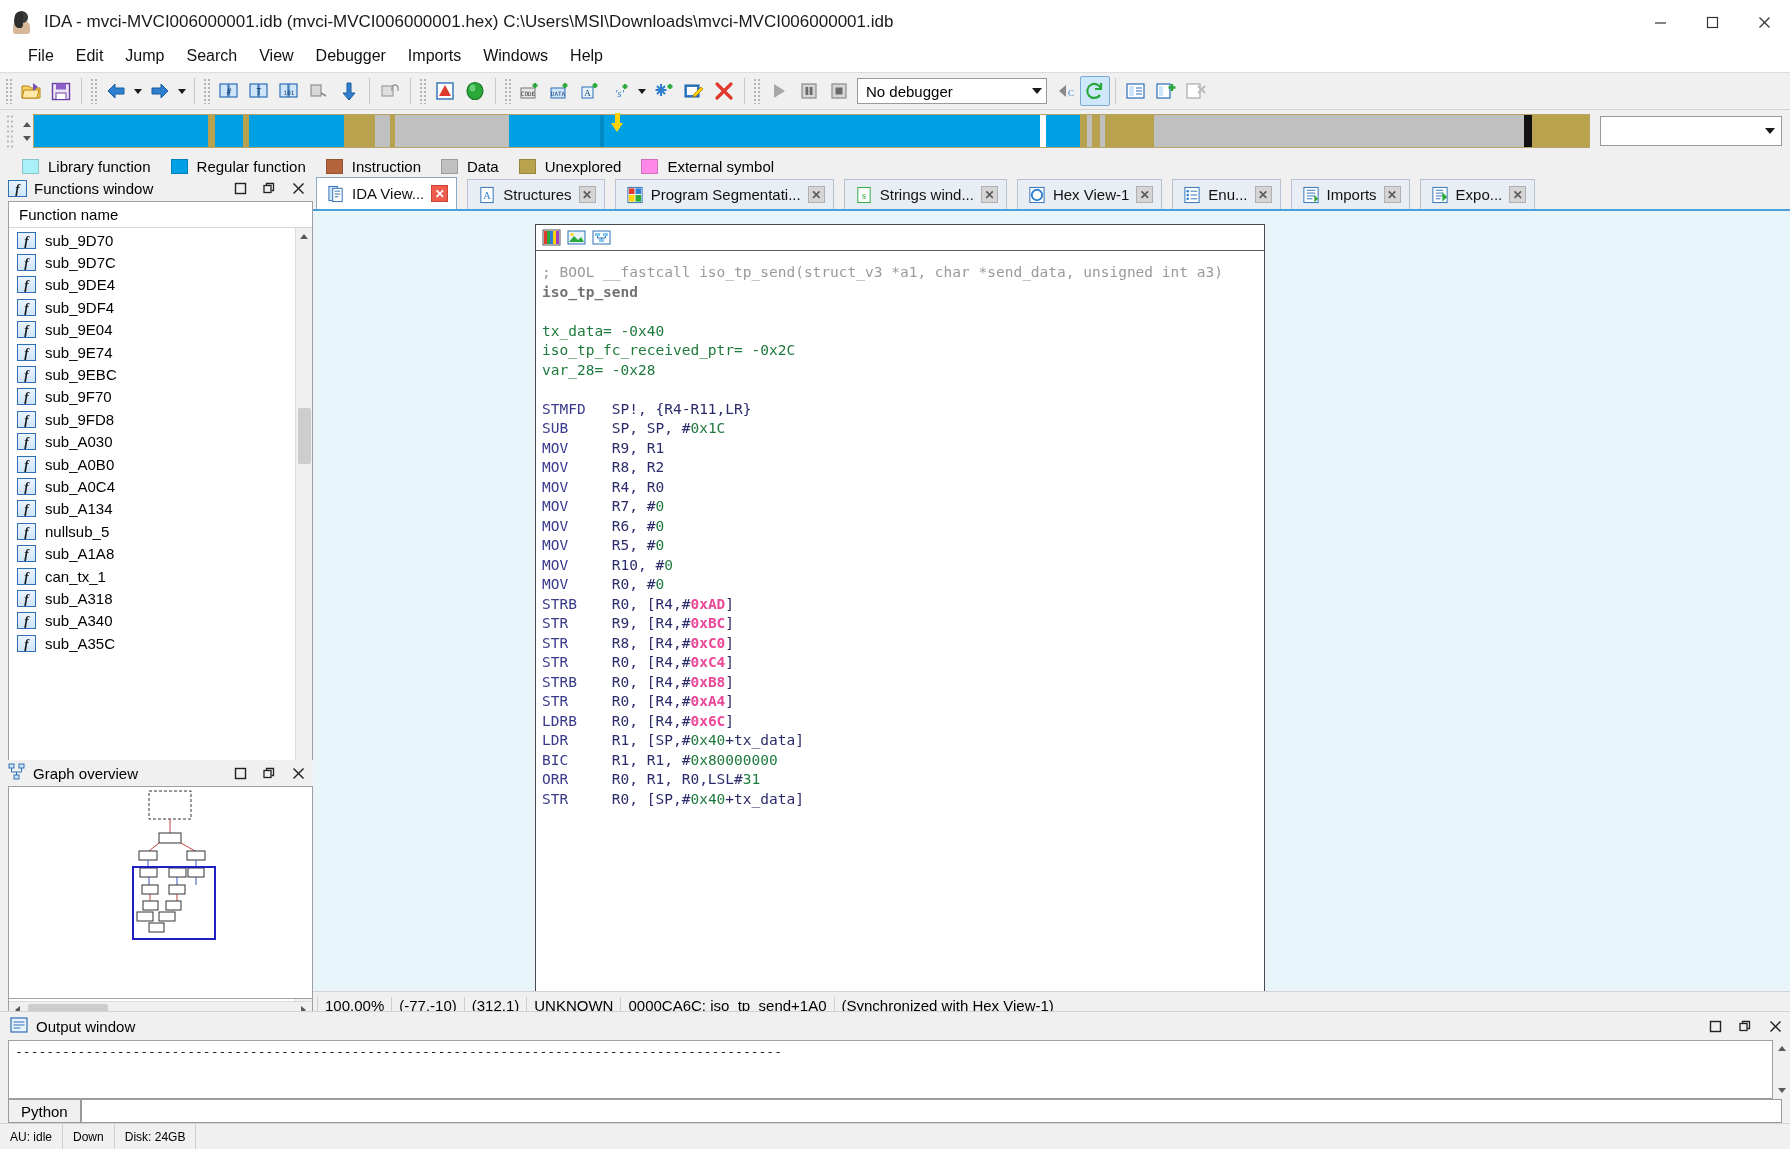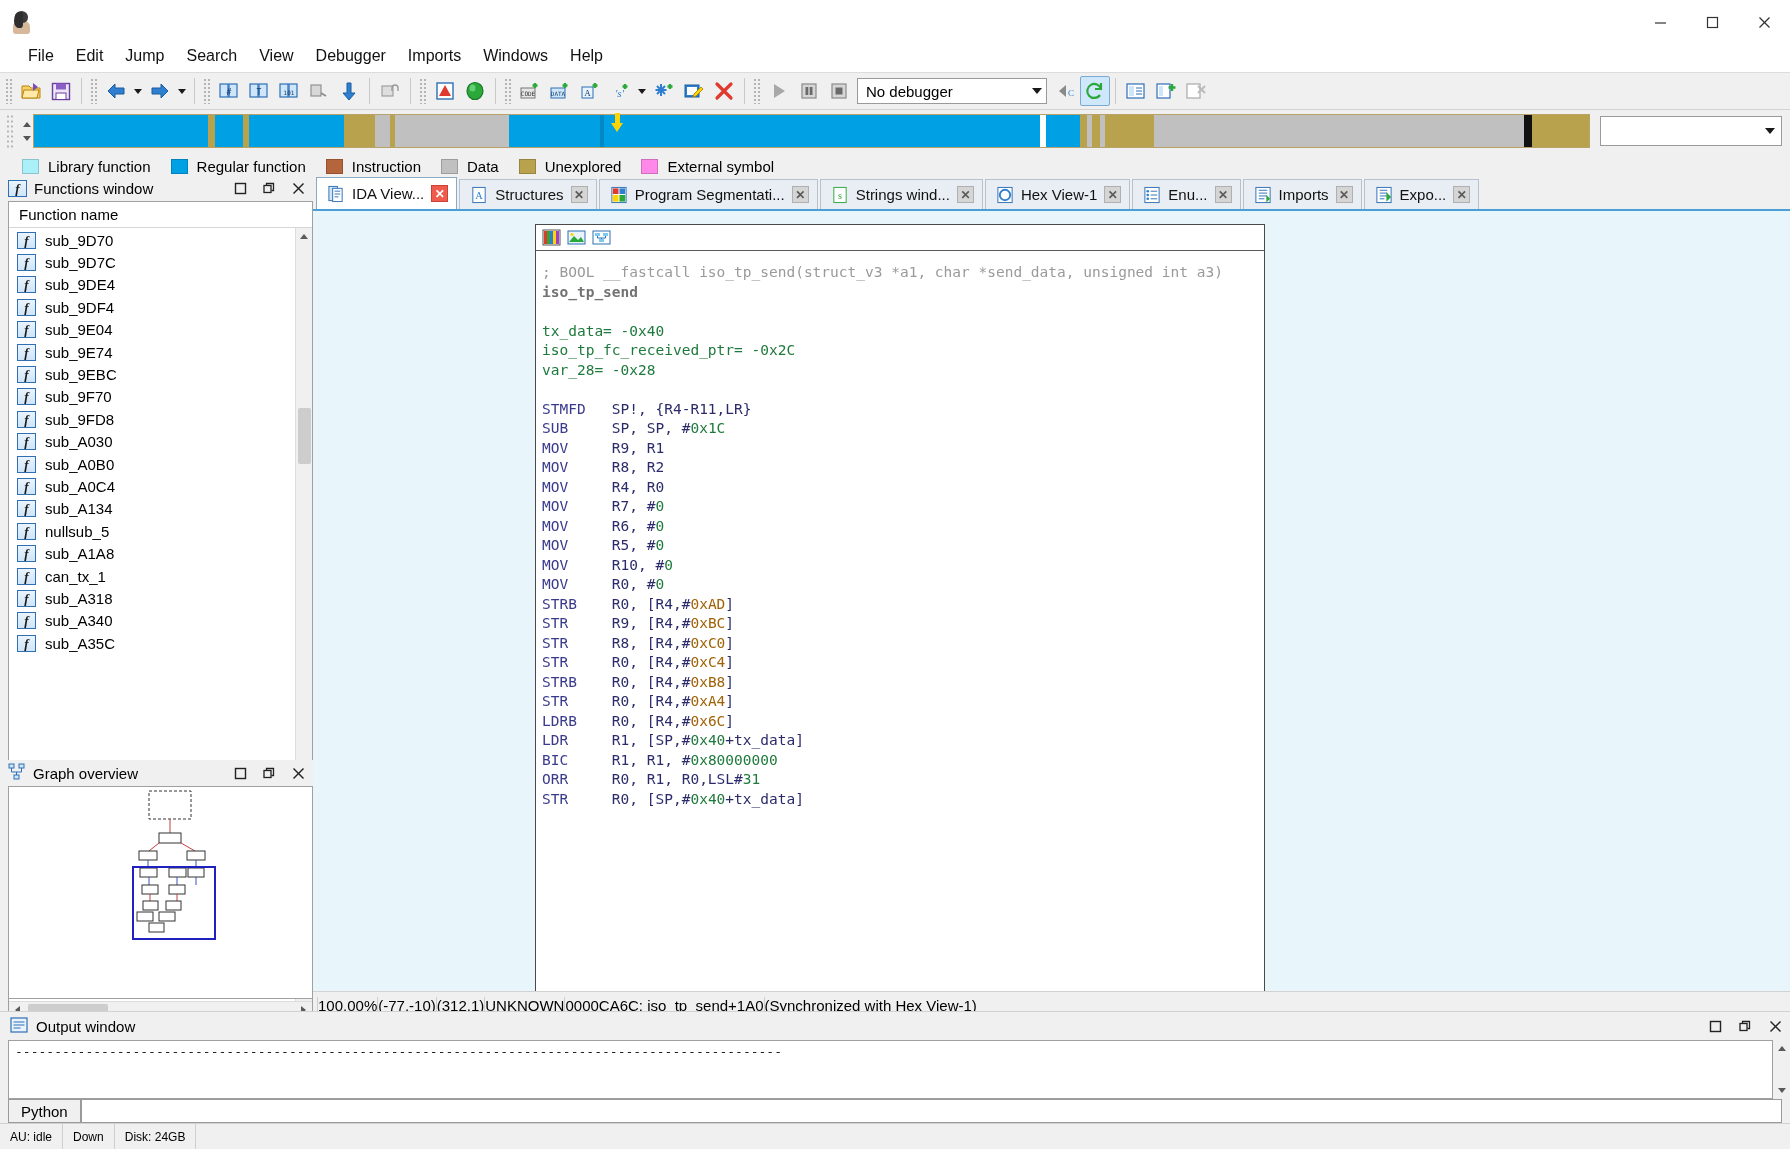--- a/index.html
+++ b/index.html
@@ -212,21 +212,21 @@
   .gov-body {
     position: absolute; left: 8px; right: 0; top: 26px; bottom: 0;
     background: #fff; border: 1px solid #a0a0a0; overflow: hidden;
   }
 
   
   .editor {
     position: absolute; left: 313px; right: 0; top: 0; bottom: 130px;
   }
   .tabbar {
-    height: 34px; display: flex; align-items: flex-end; gap: 0;
+    height: 34px; display: flex; align-items: flex-end; gap: 8px;
     background: #f0f0f0; padding-left: 3px;
   }
   .tab {
     height: 30px; display: flex; align-items: center; gap: 7px;
     padding: 0 8px 0 10px; font-size: 15px; white-space: nowrap;
     background: #e8eef4; border: 1px solid #b6c2cd; border-bottom: none;
     margin-right: 2px; color: #111;
   }
   .tab.active { background: #ffffff; border-color: #8aa9c4; height: 32px; }
   .tab .tclose {
@@ -254,28 +254,28 @@
     padding: 12px 0 0 6px;
     font-family: "DejaVu Sans Mono", monospace; font-size: 14.5px; line-height: 1.345;
     white-space: pre;
   }
   .c-cmt { color: #9a9a9a; }
   .c-name { color: #737373; font-weight: 700; }
   .c-var { color: #1e7a3c; }
   .c-mn { color: #3a3a8c; }
   .c-op { color: #2b2b6b; }
   .c-num { color: #1e7a3c; }
-  .c-off { color: #a16207; }
+  .c-off { color: #ec4899; font-weight: bold; }
 
   .statusline {
     position: absolute; left: 0; right: 0; bottom: 0; height: 28px;
     display: flex; align-items: center; background: #f0f0f0; font-size: 15px;
     border-top: 1px solid #d2d2d2;
   }
-  .st-cell { padding: 0 0; border-right: 1px solid #cfcfcf; white-space: nowrap; }
+  .st-cell { padding: 0 7px; border-right: 1px solid #cfcfcf; white-space: nowrap; }
   .st-cell:last-child { border-right: none; }
 
   
   .outwin {
     position: absolute; left: 0; right: 0; bottom: 50px; height: 88px;
     background: #f0f0f0; border-top: 1px solid #d2d2d2;
   }
   .out-head {
     height: 28px; display: flex; align-items: center; gap: 8px; padding: 0 4px 0 10px;
     font-size: 15px;
@@ -316,20 +316,21 @@
 <body>
 
 <div id="app">
 
   <div class="titlebar">
     <div class="app-icon">
       <div class="body"></div>
         <div class="head"></div>
         <div class="hair"></div>
     </div>
+    <div class="title-text">IDA - mvci-MVCI006000001.idb (mvci-MVCI006000001.hex) C:\Users\MSI\Downloads\mvci-MVCI006000001.idb</div>
     <div class="win-buttons">
       <div class="win-btn">
         <svg width="13" height="13" viewBox="0 0 13 13">
             <line x1="1" y1="7" x2="12" y2="7" stroke="#333" stroke-width="1.2"></line>
           </svg>
       </div>
       <div class="win-btn">
         <svg width="13" height="13" viewBox="0 0 13 13">
             <rect x="1.5" y="1.5" width="10" height="10" fill="none" stroke="#333" stroke-width="1.2"></rect>
           </svg>

